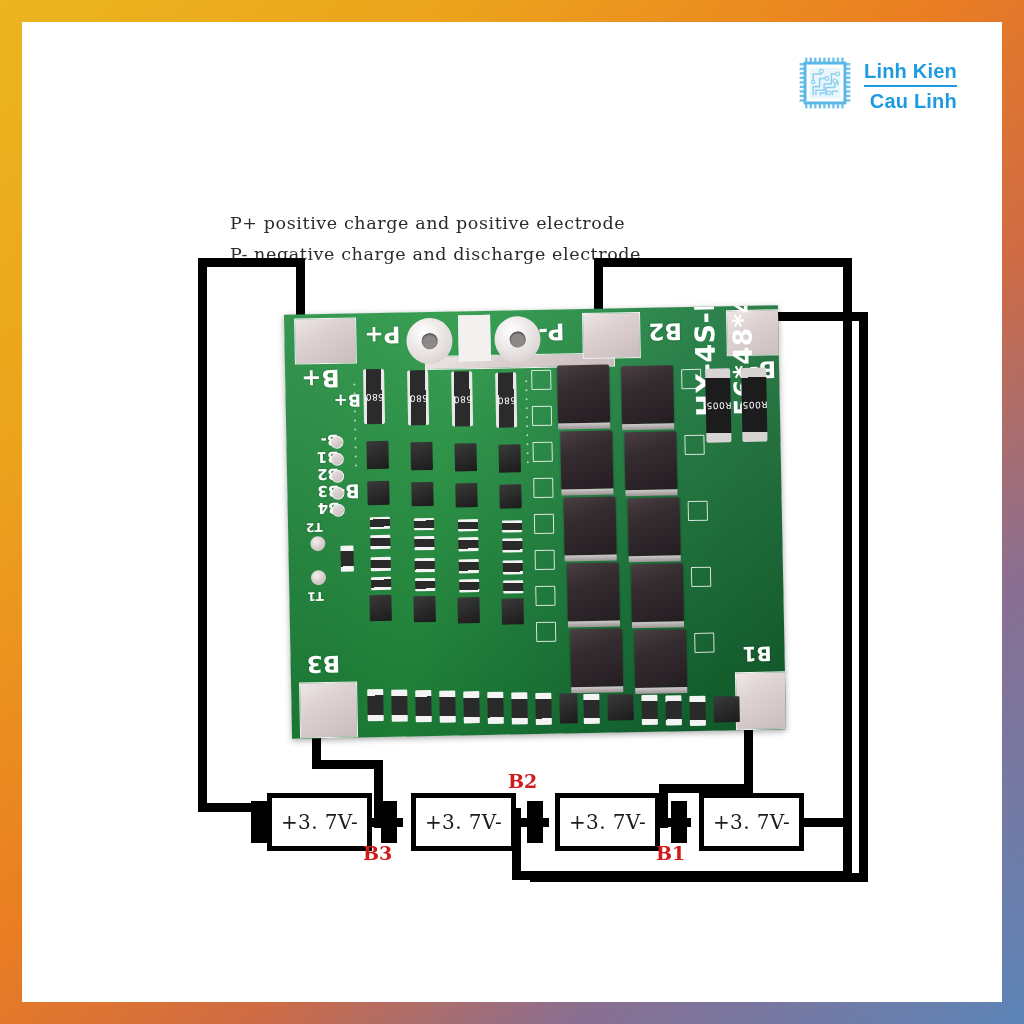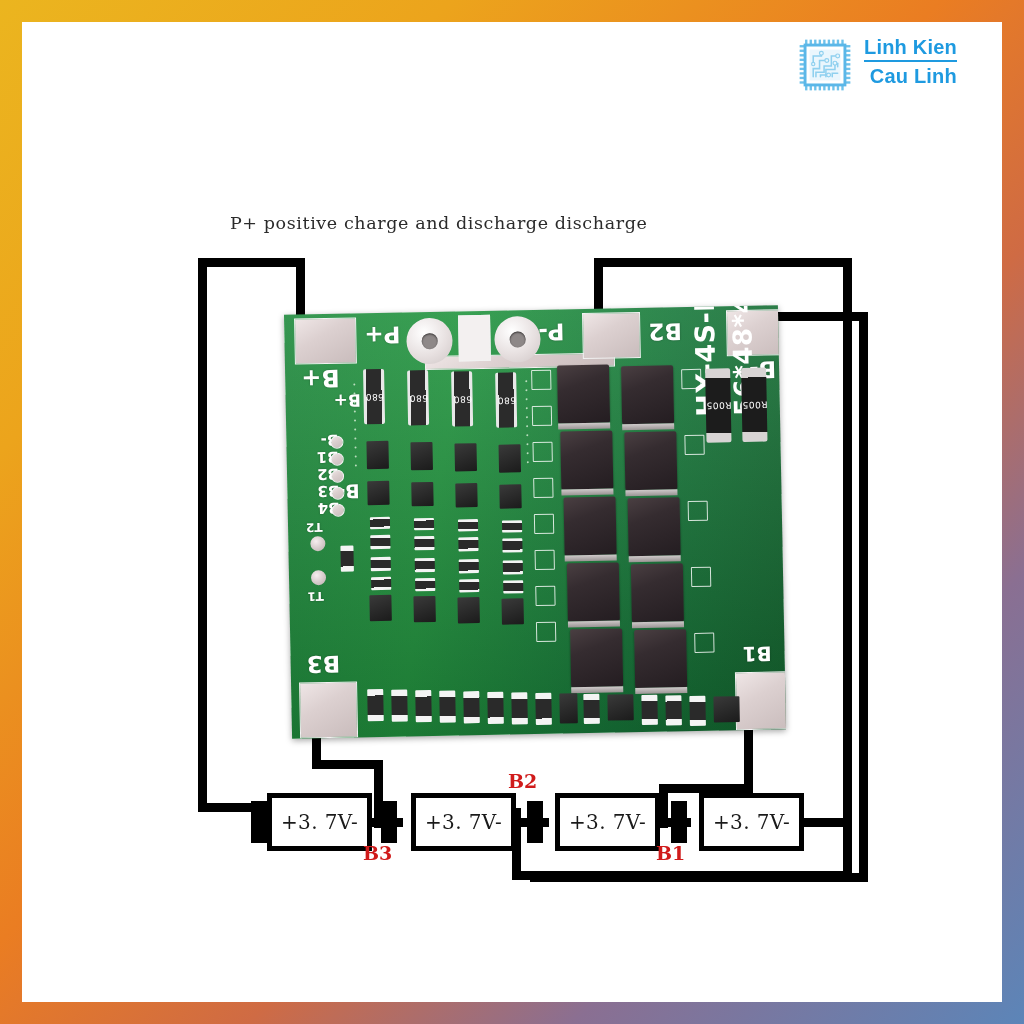--- a/index.html
+++ b/index.html
@@ -20,21 +20,21 @@
     position: absolute;
     left: 22px; top: 22px;
     width: 980px; height: 980px;
     background: #ffffff;
   }
 
   
   #brand {
     position: absolute; left: 774px; top: 14px;
     width: 200px; height: 76px;
-    display: flex; align-items: flex-start; gap: 10px;
+    display: flex; align-items: flex-end; gap: 10px;
   }
   #brand-chip { width: 58px; height: 58px; flex: 0 0 58px; }
   #brand-text {
     display: flex; flex-direction: column;
     align-items: flex-end; justify-content: center;
     color: #1e9ae0; font-weight: bold; line-height: 1.12;
   }
   #brand-text .l1 { font-size: 20px; letter-spacing: .2px; }
   #brand-rule { width: 100%; height: 2px; background: #1e9ae0; margin: 2px 0 3px; }
   #brand-text .l2 { font-size: 20px; letter-spacing: .2px; }
@@ -224,21 +224,22 @@
         </g>
       </svg>
       <div id="brand-text">
         <div class="l1">Linh Kien</div>
         <div id="brand-rule"></div>
         <div class="l2">Cau Linh</div>
       </div>
     </div>
 
     <div id="legend">
-      <div>P+ positive charge and discharge discharge</div>
+      <div>P+ positive charge and positive electrode</div>
+      <div>P- negative charge and discharge electrode</div>
     </div>
 
     <div class="wire" style="left:274px; top:243px; width:9px; height:68px;"></div>
     <div class="wire" style="left:176px; top:236px; width:107px; height:9px;"></div>
     <div class="wire" style="left:176px; top:236px; width:9px; height:554px;"></div>
     <div class="wire" style="left:176px; top:781px; width:53px; height:9px;"></div>
 
     <div class="wire" style="left:572px; top:243px; width:9px; height:70px;"></div>
     <div class="wire" style="left:572px; top:236px; width:258px; height:9px;"></div>
     <div class="wire" style="left:821px; top:236px; width:9px; height:622px;"></div>

